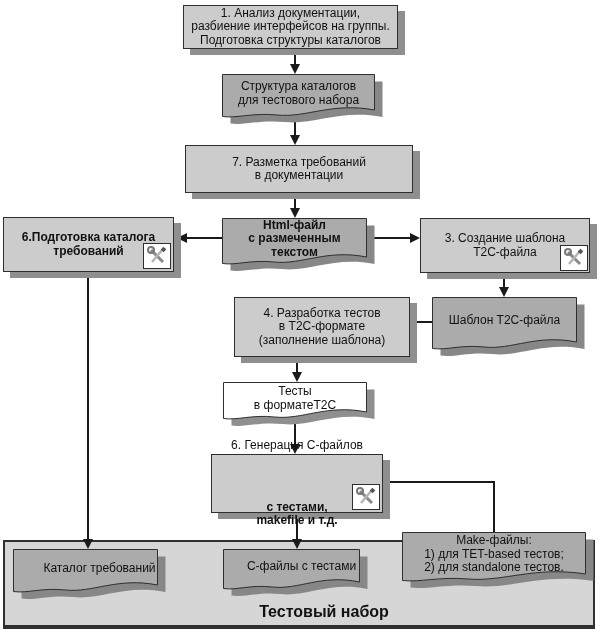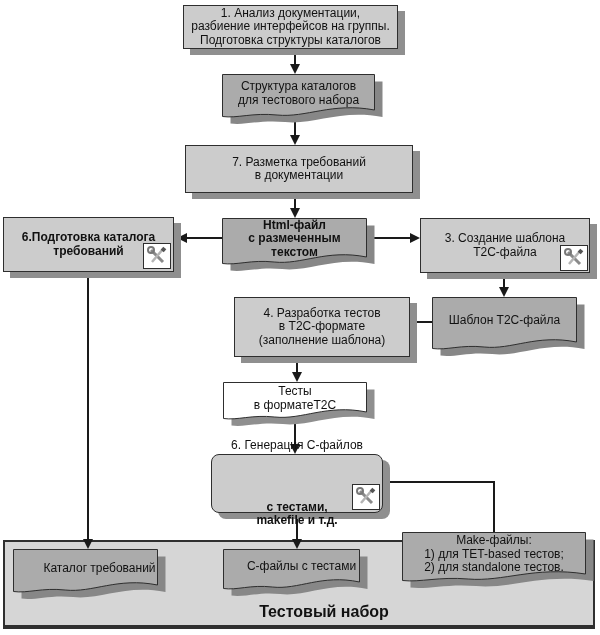--- a/index.html
+++ b/index.html
@@ -122,21 +122,21 @@
       </svg>
     </span>
   </div>
 
   <div class="box" style="left:209px;top:297px;width:176px;height:60px;margin-left:25px;">
     <span class="txt">4. Разработка тестов
 в T2C-формате
 (заполнение шаблона)</span>
   </div>
 
-  <div class="box" style="left:211px;top:454px;width:172px;height:59px;border-radius:8px;">
+  <div class="box" style="left:211px;top:454px;width:172px;height:59px;">
     <span class="txt"><span style="display:block;">6. Генерация C-файлов</span><span class="bold" style="display:block;white-space:pre-line;margin-top:48px;">с тестами,
 makefile и т.д.</span></span>
     <span class="tools" style="right:2px;bottom:2px;">
       <svg width="22" height="20" viewBox="0 0 22 20">
         <line x1="5" y1="4" x2="17" y2="16" stroke="#8a8a8a" stroke-width="3"></line>
         <circle cx="5" cy="4" r="3" fill="none" stroke="#777" stroke-width="2"></circle>
         <line x1="17" y1="3" x2="6" y2="16" stroke="#b5b5b5" stroke-width="2.5"></line>
         <rect x="15.5" y="1.5" width="4" height="4" fill="#555" transform="rotate(40 17.5 3.5)"></rect>
       </svg>
     </span>

